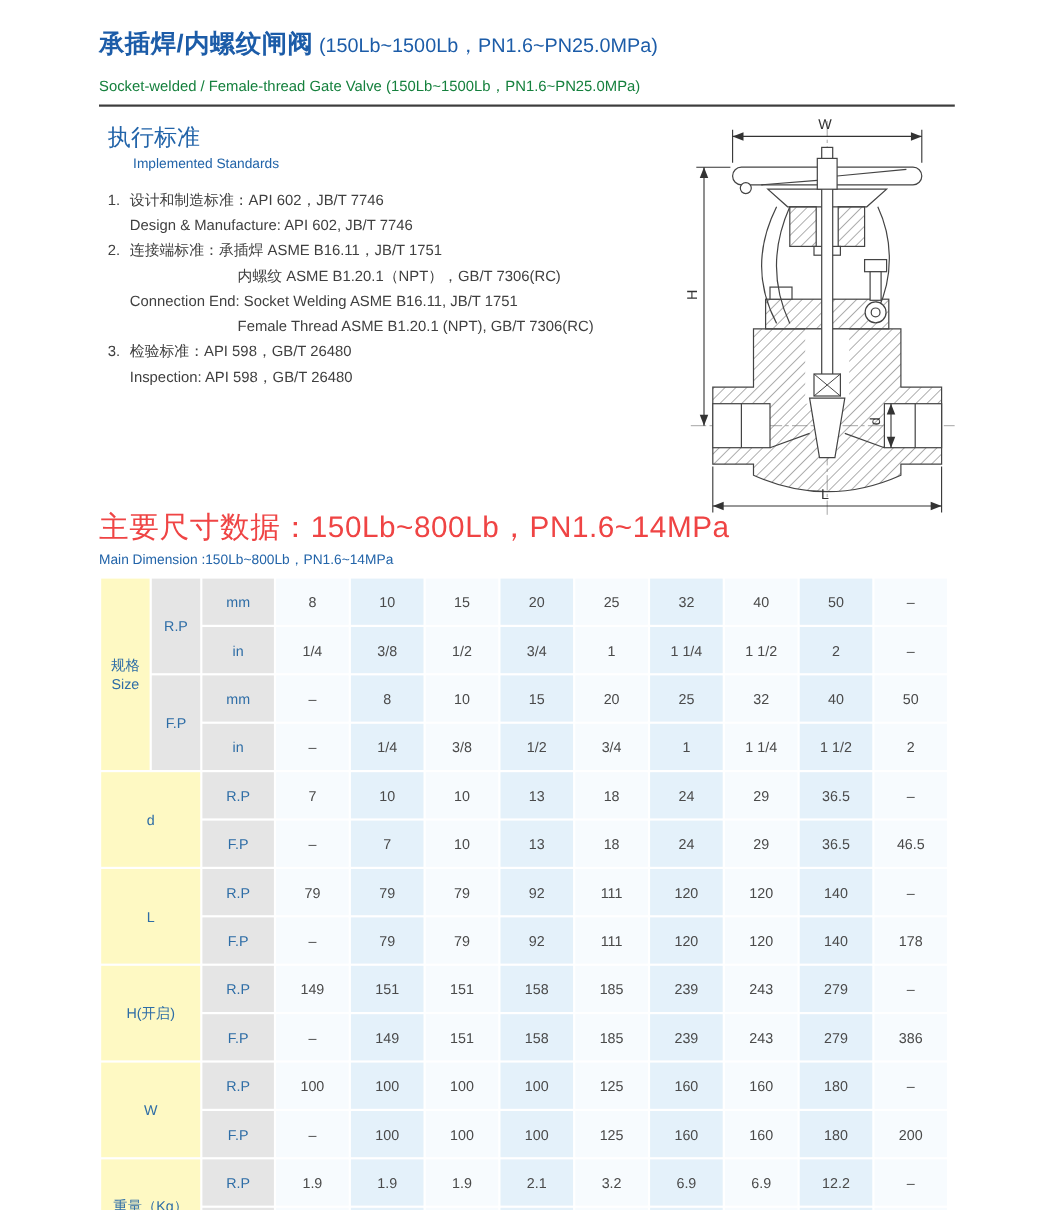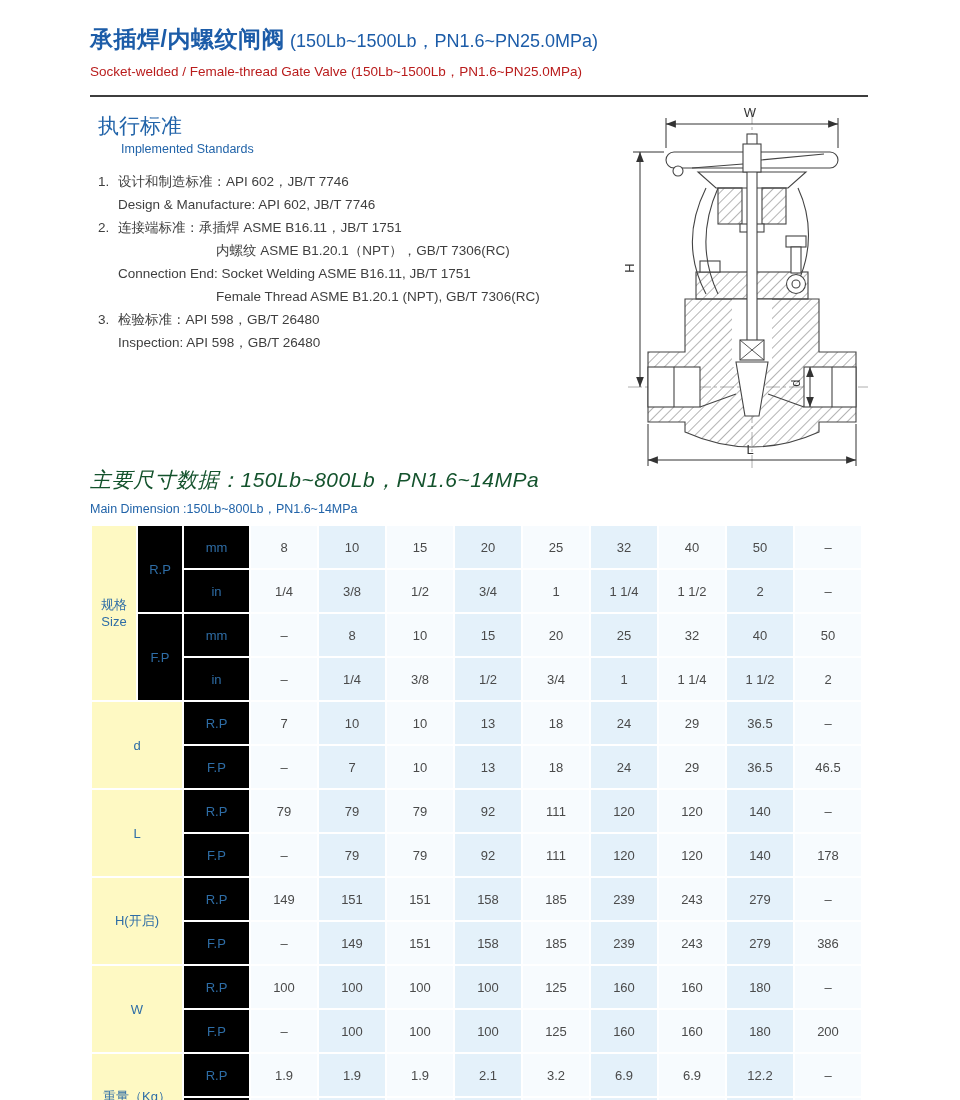--- a/index.html
+++ b/index.html
@@ -8,50 +8,50 @@
     font-family:"Liberation Sans","DejaVu Sans",sans-serif;
     color:#3f3f3f;-webkit-font-smoothing:antialiased;
   }
   .page{position:relative;width:960px;height:1100px;overflow:hidden;background:#fff;}
 
   
   .title-block{position:absolute;left:90px;top:24px;width:780px;}
   .title-line{white-space:nowrap;}
   .title-cn{font-size:23px;font-weight:bold;color:#1c5ca8;letter-spacing:0.5px;}
   .title-paren{font-size:18px;font-weight:normal;color:#1c5ca8;}
-  .subtitle-en{font-size:13.5px;color:#b91c1c;margin-top:8px;}
+  .subtitle-en{font-size:13.5px;color:#15803d;margin-top:15px;}
   .rule{position:absolute;left:90px;top:95px;width:778px;height:2px;background:#3d3d3d;}
 
   
   .standards{position:absolute;left:98px;top:112px;width:500px;}
   .sec-h-cn{font-size:21px;color:#2264a9;line-height:28px;}
   .sec-h-en{font-size:12.5px;color:#2264a9;line-height:16px;margin-top:1px;margin-left:23px;}
   .std-list{margin-top:13px;font-size:13.5px;color:#3f3f3f;}
   .std-line{position:relative;line-height:23px;padding-left:20px;white-space:nowrap;}
   .std-line.indent1{padding-left:118px;}
   .std-num{position:absolute;left:0;top:0;}
 
   
   .dim-heading{position:absolute;left:90px;top:466px;width:700px;}
-  .dim-h-cn{font-size:21px;color:#14532d;line-height:27px;letter-spacing:0.5px;font-style:italic;}
+  .dim-h-cn{font-size:27px;color:#ef4444;line-height:27px;letter-spacing:0.5px;}
   .dim-h-en{font-size:12.5px;color:#2264a9;line-height:16px;margin-top:8px;}
 
   
   .drawing{position:absolute;left:600px;top:94px;width:268px;height:388px;}
   .drawing svg{display:block;}
 
   
   .dim-table-wrap{position:absolute;left:90px;top:524px;}
   table.dims{border-collapse:separate;border-spacing:2px;table-layout:fixed;}
   table.dims td{
     text-align:center;vertical-align:middle;height:42px;
     font-size:13px;padding:0;overflow:hidden;
   }
   td.hdr{background:#b3ddf3;color:#2e6da6;font-size:13.5px;}
-  td.sub{background:#000000;color:#2e6da6;}
+  td.sub{background:#e5e5e5;color:#2e6da6;}
   td.glabel{background:#fef9c3;font-size:14px;}
   td.glabel div{line-height:17px;}
   td.data{color:#4a4a4a;}
   td.cw{background:#f7fbfe;}
   td.cb{background:#e4f1fa;}
 </style>
 </head>
 <body>
 
 <div class="page">

